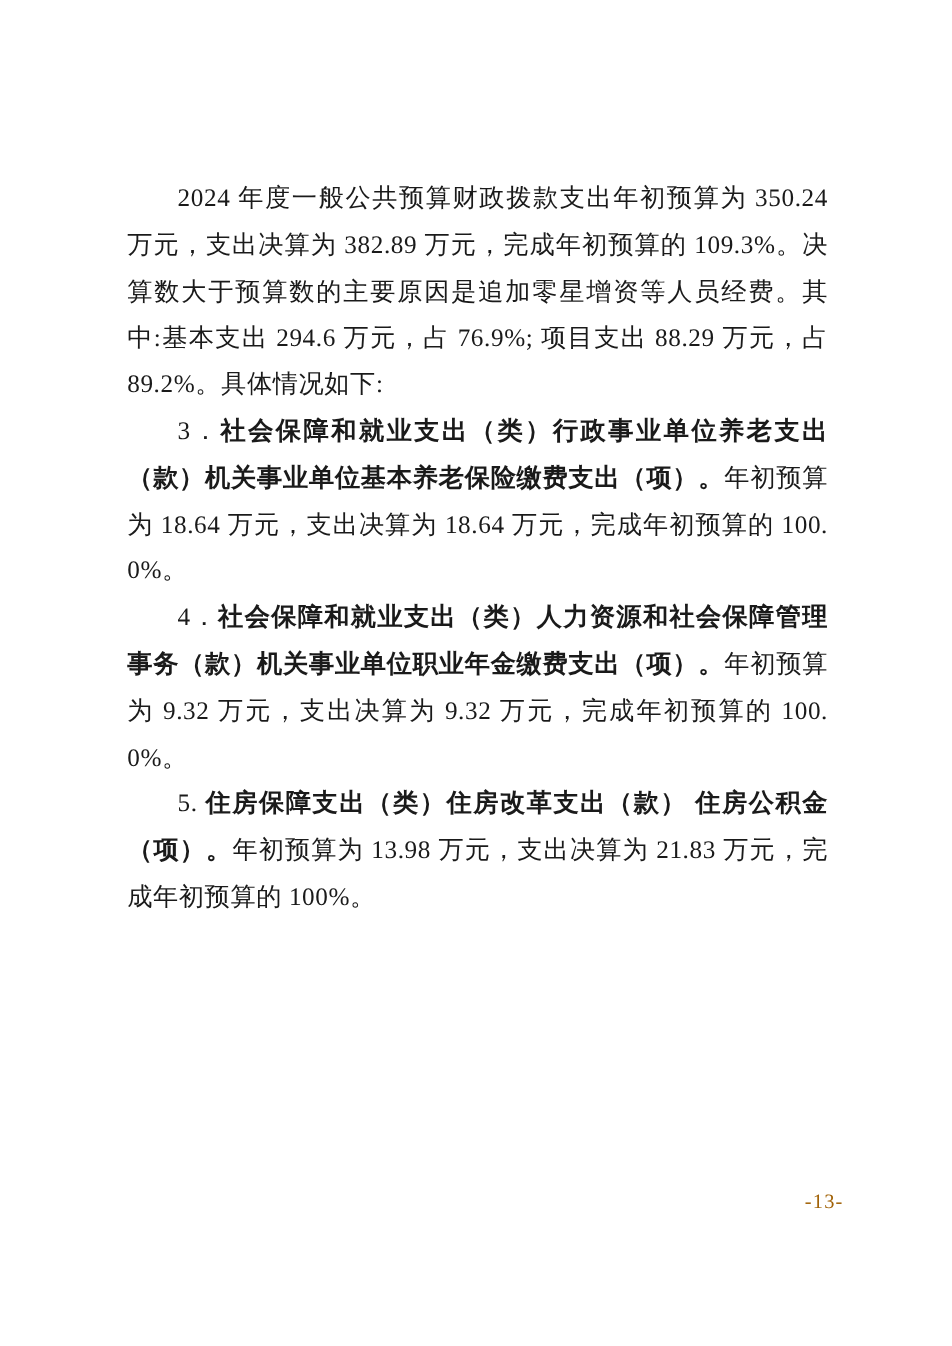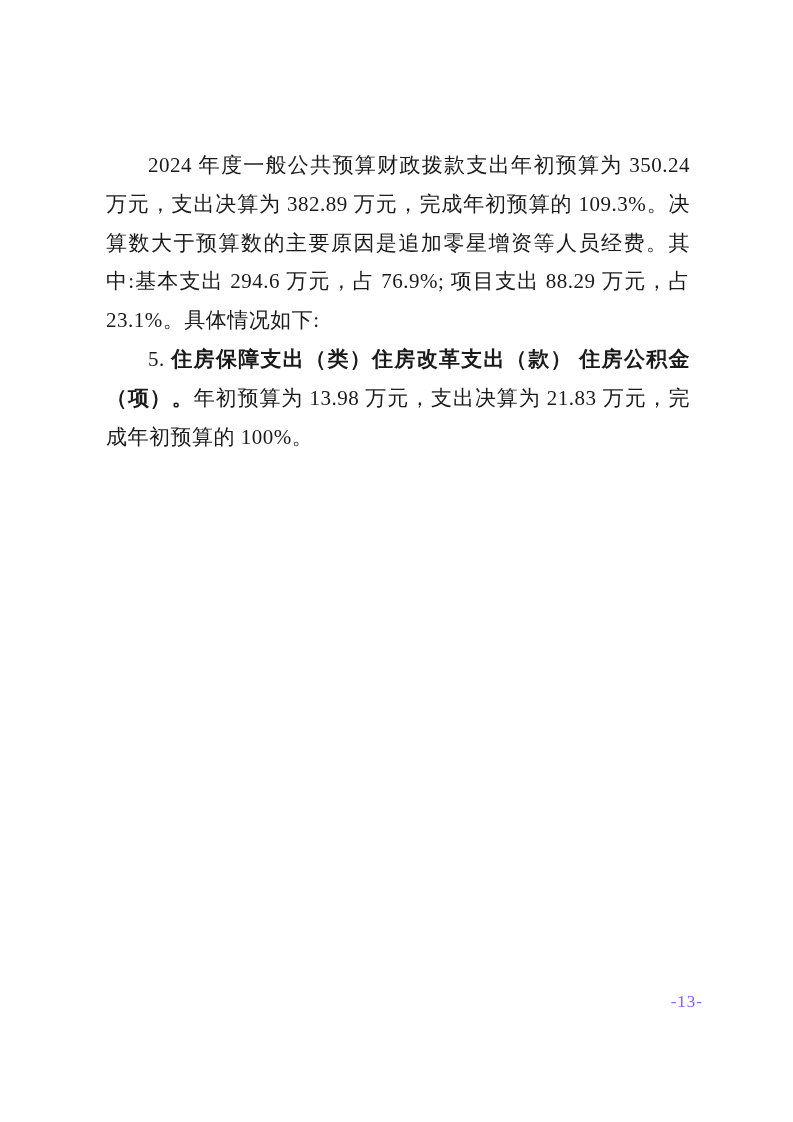--- a/index.html
+++ b/index.html
@@ -32,34 +32,36 @@
     word-break: break-all;
   }
   .run { font-weight: normal; }
   .run.bold { font-weight: 700; }
   .page-number {
     position: absolute;
     top: 992px;
     right: 90px;
     font-size: 17px;
     letter-spacing: 1px;
-    color: #8b5cf6;
+    color: #a16207;
     font-family: "Liberation Serif", "DejaVu Serif", serif;
   }
 </style>
 </head>
 <body>
 
 <div class="page">
   <div class="content">
 
-    <p class="para"><span class="run">2024 年度一般公共预算财政拨款支出年初预算为 350.24 万元，支出决算为 382.89 万元，完成年初预算的 109.3%。决算数大于预算数的主要原因是追加零星增资等人员经费。其中:基本支出 294.6 万元，占 76.9%; 项目支出 88.29 万元，占 23.1%。具体情况如下:</span></p>
+    <p class="para"><span class="run">2024 年度一般公共预算财政拨款支出年初预算为 350.24 万元，支出决算为 382.89 万元，完成年初预算的 109.3%。决算数大于预算数的主要原因是追加零星增资等人员经费。其中:基本支出 294.6 万元，占 76.9%; 项目支出 88.29 万元，占 89.2%。具体情况如下:</span></p>
 
 
 
+    <p class="para"><span class="run">3．</span><span class="run bold">社会保障和就业支出（类）行政事业单位养老支出（款）机关事业单位基本养老保险缴费支出（项）。</span><span class="run">年初预算为 18.64 万元，支出决算为 18.64 万元，完成年初预算的 100.0%。</span></p>
 
+    <p class="para"><span class="run">4．</span><span class="run bold">社会保障和就业支出（类）人力资源和社会保障管理事务（款）机关事业单位职业年金缴费支出（项）。</span><span class="run">年初预算为 9.32 万元，支出决算为 9.32 万元，完成年初预算的 100.0%。</span></p>
 
     <p class="para"><span class="run">5. </span><span class="run bold">住房保障支出（类）住房改革支出（款） 住房公积金（项）。</span><span class="run">年初预算为 13.98 万元，支出决算为 21.83 万元，完成年初预算的 100%。</span></p>
 
   </div>
 
   <div class="page-number">-13-</div>
 </div>
 
 </body></html>

